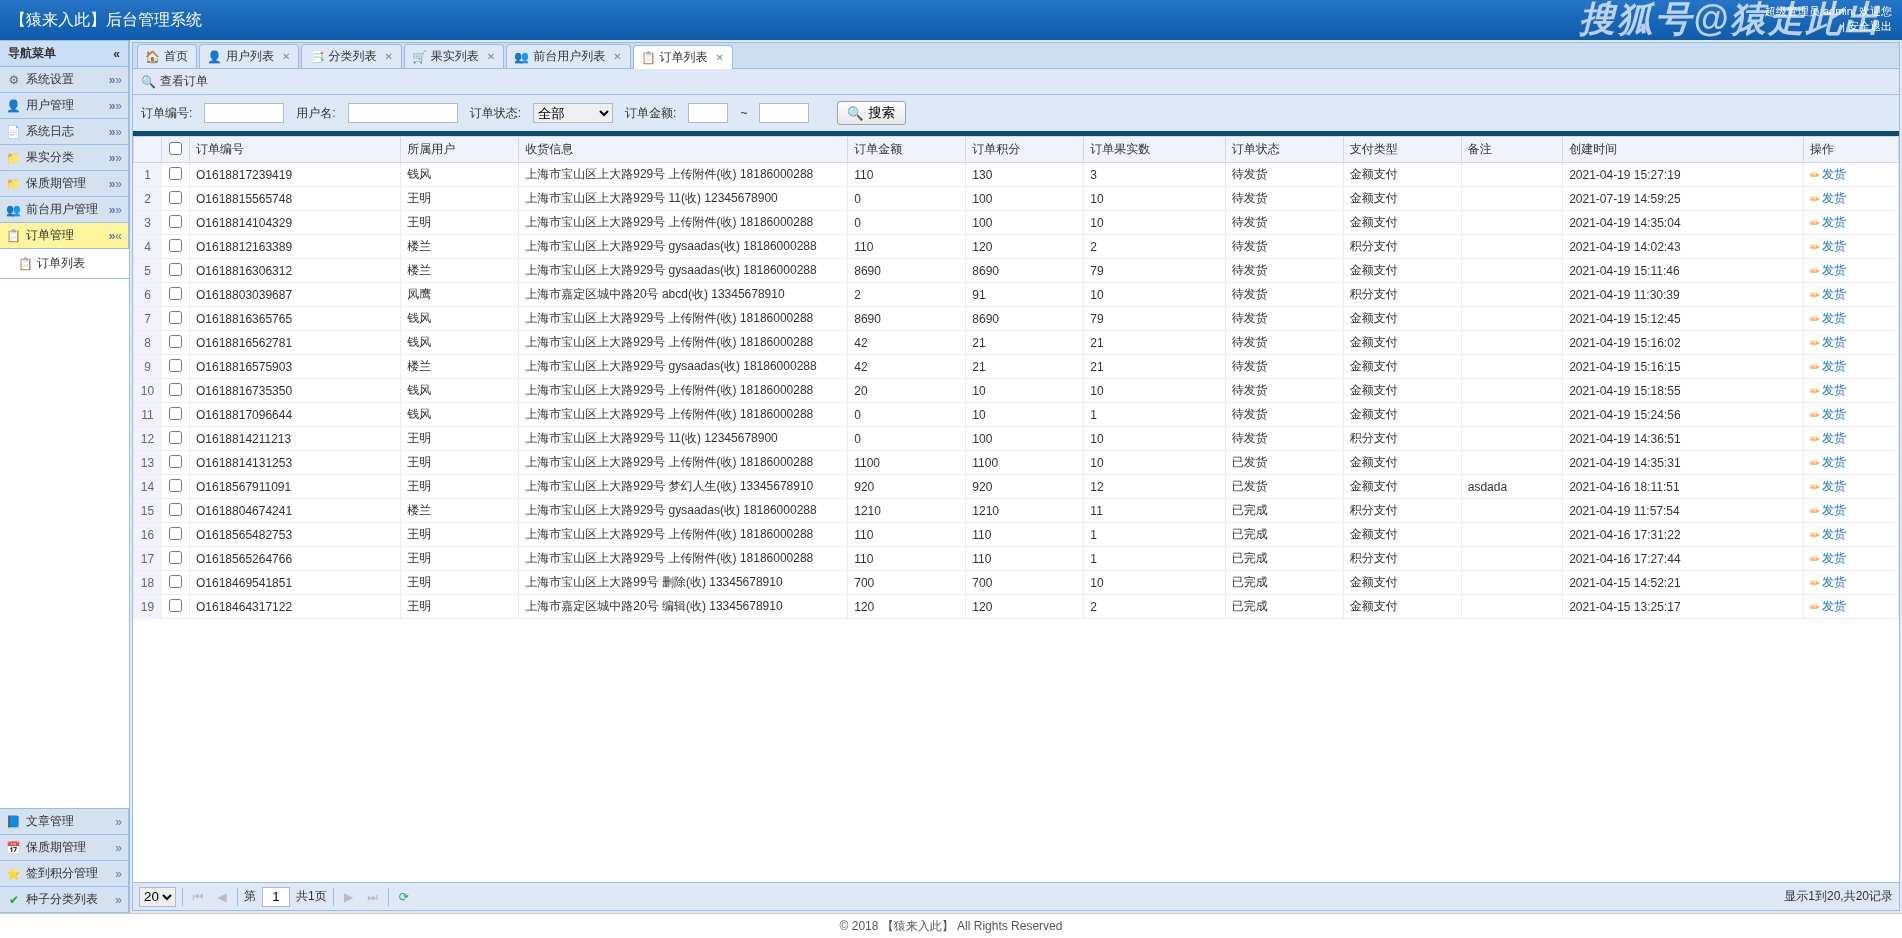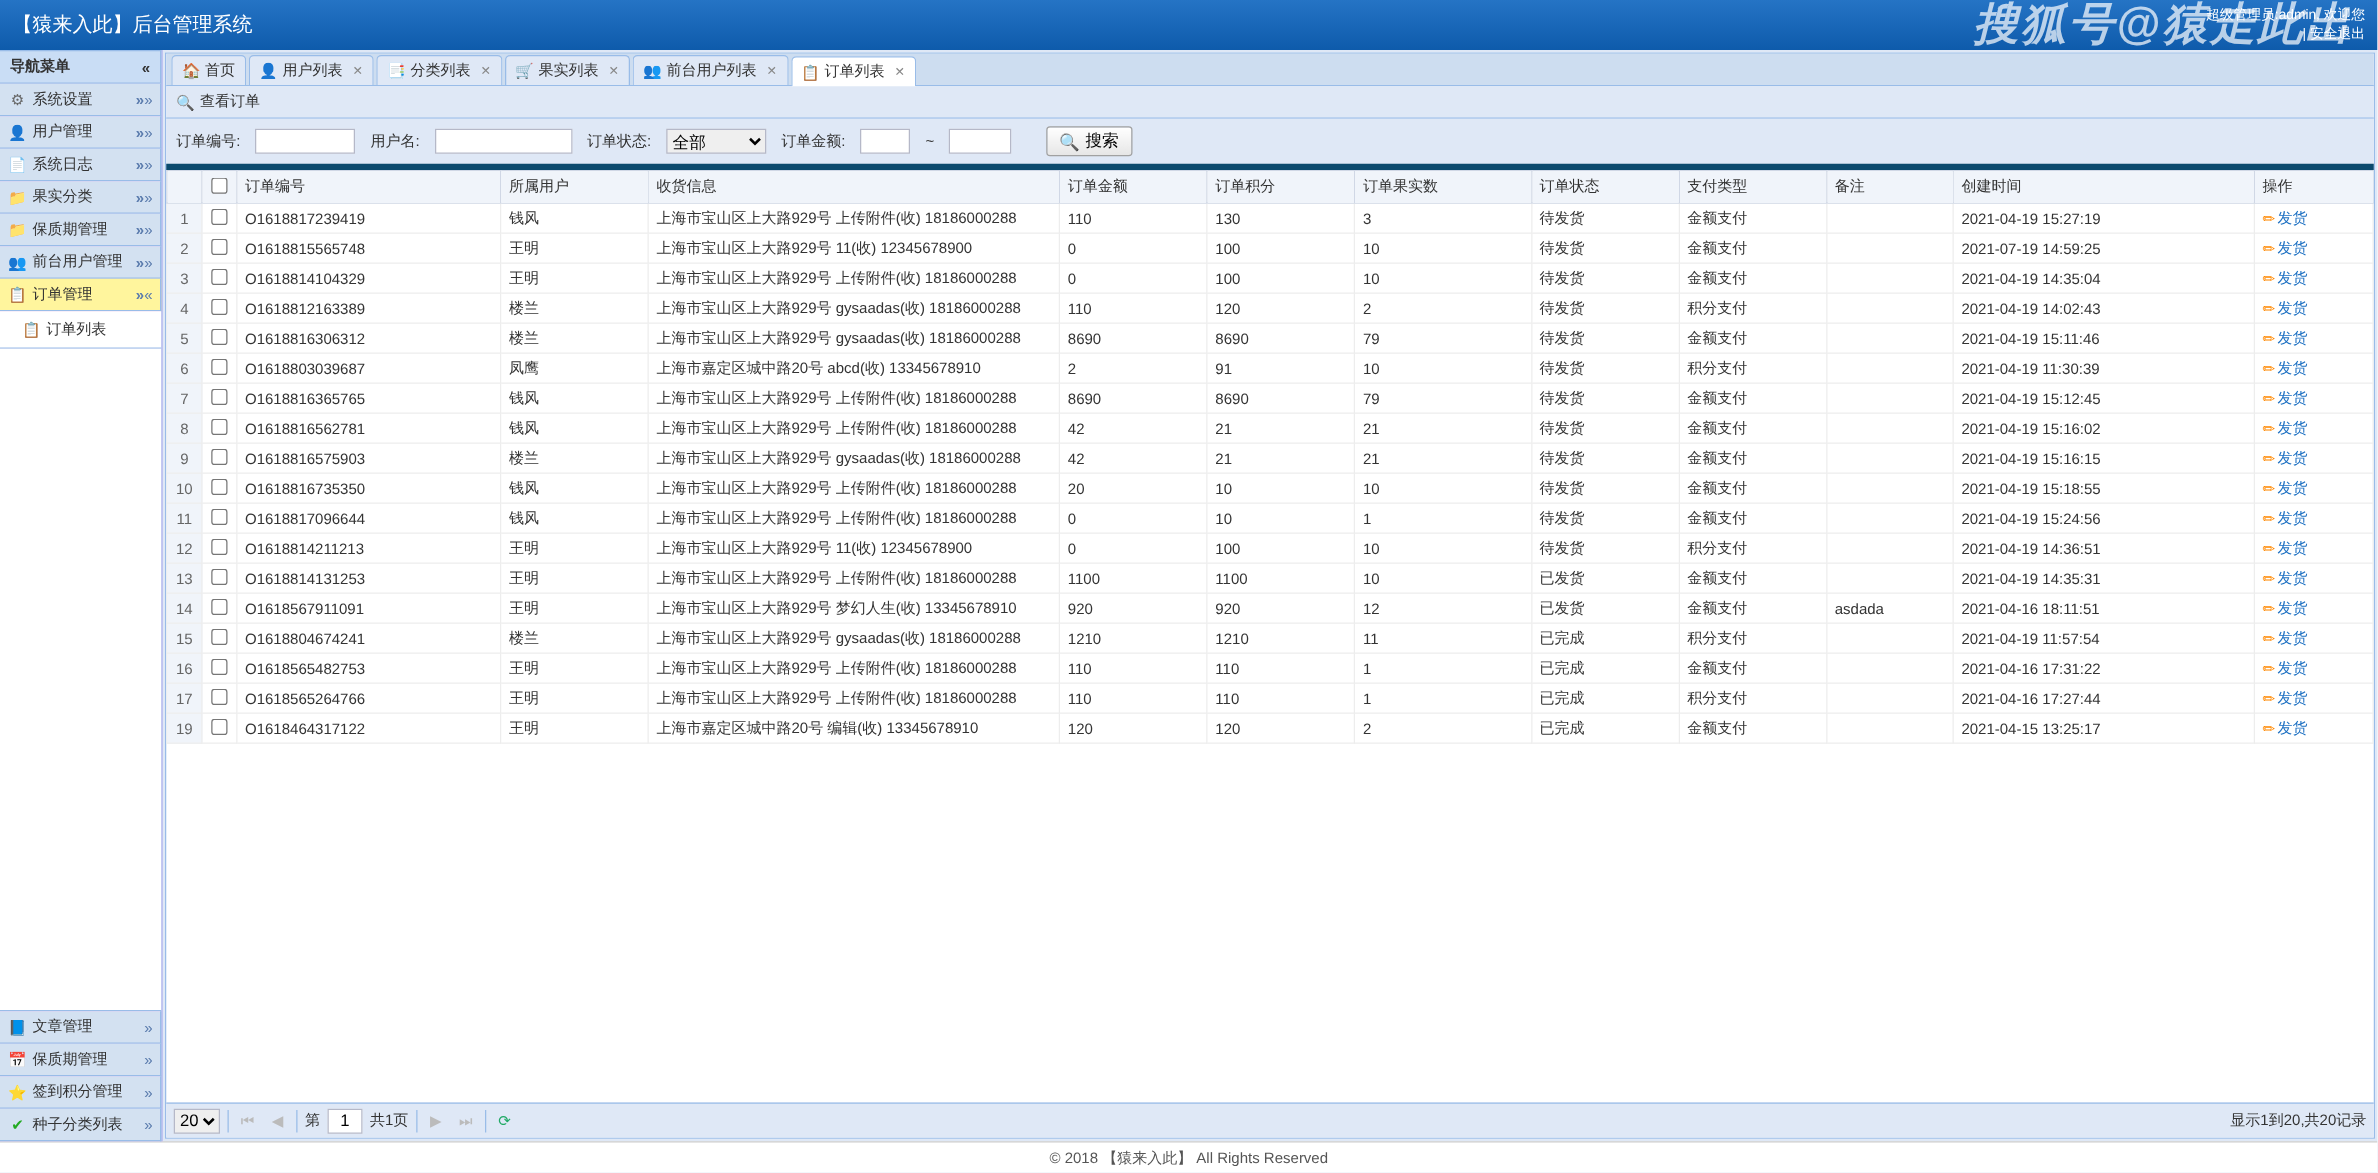--- a/index.html
+++ b/index.html
@@ -461,20 +461,35 @@
               <td>110</td>
               <td>110</td>
               <td>1</td>
               <td>已完成</td>
               <td>积分支付</td>
               <td></td>
               <td>2021-04-16 17:27:44</td>
               <td><span class="action"><span class="ico-pencil"></span>发货</span></td>
             </tr>
             <tr>
+              <td class="rownum">18</td>
+              <td class="cb"><input type="checkbox" style=""></td>
+              <td>O1618469541851</td>
+              <td>王明</td>
+              <td style="max-width:170px">上海市宝山区上大路99号 删除(收) 13345678910</td>
+              <td>700</td>
+              <td>700</td>
+              <td>10</td>
+              <td>已完成</td>
+              <td>金额支付</td>
+              <td></td>
+              <td>2021-04-15 14:52:21</td>
+              <td><span class="action"><span class="ico-pencil"></span>发货</span></td>
+            </tr>
+            <tr>
               <td class="rownum">19</td>
               <td class="cb"><input type="checkbox" style=""></td>
               <td>O1618464317122</td>
               <td>王明</td>
               <td style="max-width:170px">上海市嘉定区城中路20号 编辑(收) 13345678910</td>
               <td>120</td>
               <td>120</td>
               <td>2</td>
               <td>已完成</td>
               <td>金额支付</td>

